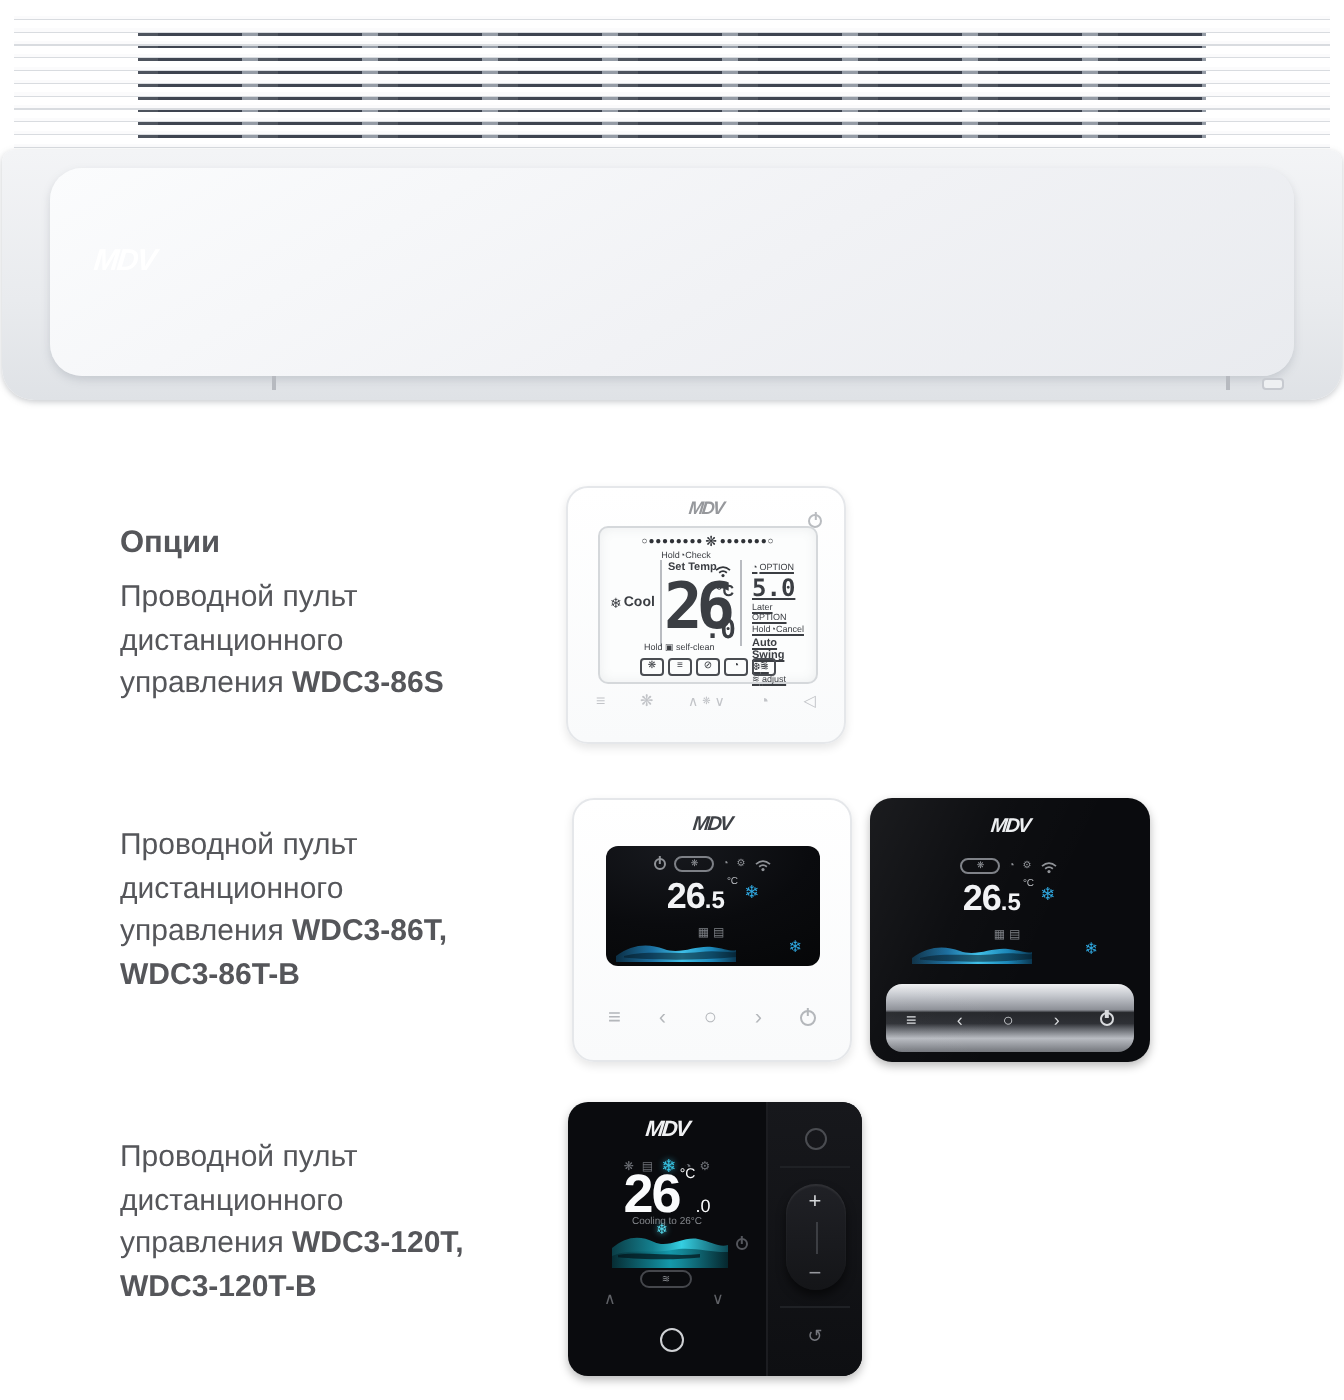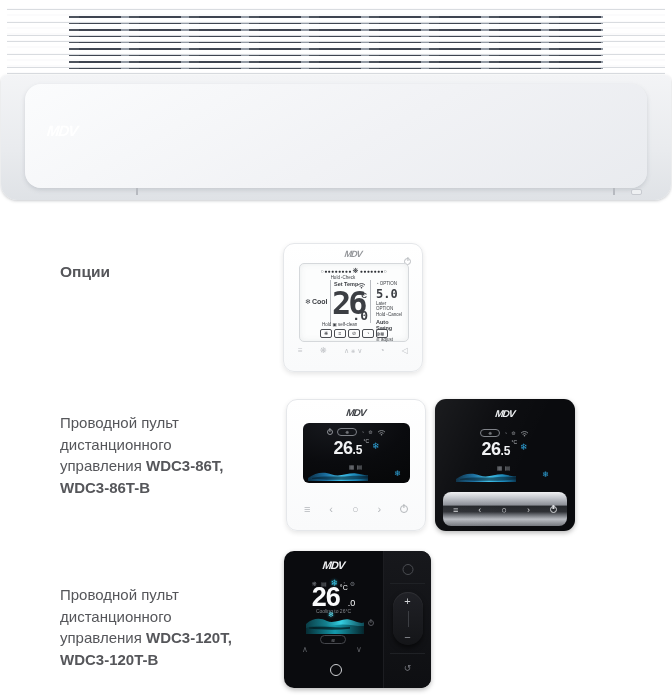--- a/index.html
+++ b/index.html
@@ -21,21 +21,21 @@
 .ac-logo{position:absolute;left:46px;top:47px;color:#ffffff;font-size:15px;}
 .mdv{font-weight:bold;font-style:italic;letter-spacing:-1px;display:inline-block;transform:skewX(-6deg);}
 .hinge{position:absolute;width:2px;height:7px;background:#b7bac0;top:113px;}
 .h1{left:135px;} .h2{left:612px;}
 .latch{position:absolute;left:630px;top:114px;width:11px;height:6px;border:1px solid #c7cad0;border-radius:2px;background:#eef0f2;}
 
 
 .heading{position:absolute;left:60px;top:263px;font-size:15.5px;font-weight:bold;color:#55565a;}
 .rowtext{position:absolute;left:60px;width:185px;font-size:15px;line-height:21.5px;color:#55565a;}
 .rowtext b{font-weight:bold;}
-.rt1{top:288px;} .rt2{top:412px;} .rt3{top:584px;}
+.rt1{top:288px;} .rt2{top:412px;} .rt3{top:568px;}
 
 
 .dev{position:absolute;}
 .dev-white{background:linear-gradient(180deg,#ffffff,#f9fafb);border:1px solid #e5e7ea;border-radius:11px;box-shadow:0 2px 5px rgba(0,0,0,0.10);}
 .dev-black{background:#0a0b0e;border-radius:11px;box-shadow:0 2px 5px rgba(0,0,0,0.28);}
 .dev-logo{position:absolute;left:0;right:0;text-align:center;}
 .pwr{display:inline-block;width:7px;height:7px;border:1.2px solid currentColor;border-radius:50%;position:relative;}
 .pwr::after{content:"";position:absolute;left:50%;top:-2.5px;width:1.2px;height:4px;background:currentColor;transform:translateX(-50%);}
 .wifi{display:inline-block;}
 .blue{color:#2fa8e0;}
@@ -50,21 +50,21 @@
 .d1-holdcheck{position:absolute;top:11px;left:0;right:22px;text-align:center;font-size:4.5px;}
 .d1-main{position:absolute;left:5px;right:5px;top:16px;height:43px;display:flex;}
 .d1-left{width:25px;display:flex;align-items:center;}
 .d1-mode{font-size:7px;font-weight:bold;display:flex;gap:1px;align-items:center;}
 .d1-mid{flex:1;position:relative;border-left:1px solid #b9bcc1;border-right:1px solid #b9bcc1;margin-right:2px;}
 .d1-settemp{position:absolute;left:3px;top:1px;font-size:5.5px;font-weight:bold;}
 .d1-wifi{position:absolute;right:4px;top:2px;width:9px;height:7px;color:#33363b;}
 .d1-temp{position:absolute;left:1px;top:7px;font-family:"DejaVu Sans Mono",monospace;font-weight:bold;font-size:32px;line-height:32px;letter-spacing:-3px;}
 .d1-unit{position:absolute;right:3px;top:11px;font-size:8px;font-weight:bold;}
 .d1-dec{position:absolute;right:2px;bottom:0;font-family:"DejaVu Sans Mono",monospace;font-weight:bold;font-size:13px;}
-.d1-right{width:30px;font-size:4.5px;line-height:5.6px;padding:1px 0 0 3px;}
+.d1-right{width:30px;font-size:4.5px;line-height:5.6px;padding:1px 0 0 3px;text-decoration:underline;}
 .d1-opt{display:flex;gap:1px;align-items:center;}
 .d1-optval{font-family:"DejaVu Sans Mono",monospace;font-weight:bold;font-size:12px;line-height:12px;margin:1px 0;}
 .d1-swing{font-weight:bold;font-size:5.5px;margin-top:3px;}
 .d1-swicons{font-size:5px;}
 .d1-selfclean{position:absolute;left:22px;bottom:14px;font-size:4.5px;}
 .d1-boxes{position:absolute;left:0;right:0;bottom:3px;display:flex;justify-content:center;gap:2px;}
 .bx{width:12px;height:9px;border:1px solid #4a4d52;border-radius:2px;font-size:5px;line-height:7px;text-align:center;color:#3b3e43;}
 .d1-touch{position:absolute;left:14px;right:14px;top:102px;display:flex;justify-content:space-between;align-items:center;color:#c2c4c8;font-size:8px;}
 .d1-updown{display:flex;align-items:center;gap:2px;font-size:7px;}
 .d1-updown .mini{font-size:5px;}
@@ -141,20 +141,21 @@
       <div class="ac-panel"></div>
       <span class="ac-logo mdv">MDV</span>
       <span class="hinge h1"></span>
       <span class="hinge h2"></span>
       <span class="latch"></span>
     </div>
   </div>
 
   <h2 class="heading">Опции</h2>
 
+  <p class="rowtext rt1"><span>Проводной пульт дистанционного управления </span><b>WDC3-86S</b></p>
   <p class="rowtext rt2"><span>Проводной пульт дистанционного управления </span><b>WDC3-86T, WDC3-86T-B</b></p>
   <p class="rowtext rt3"><span>Проводной пульт дистанционного управления </span><b>WDC3-120T, WDC3-120T-B</b></p>
 
   <div class="dev dev-white d86s">
     <div class="dev-logo mdv">MDV</div>
     <span class="d1-pwr"><span class="pwr"></span></span>
     <div class="d1-screen">
       <div class="d1-dots">
         <span>○●●●●●●●●</span>
           <span class="d1-fan">❋</span>

